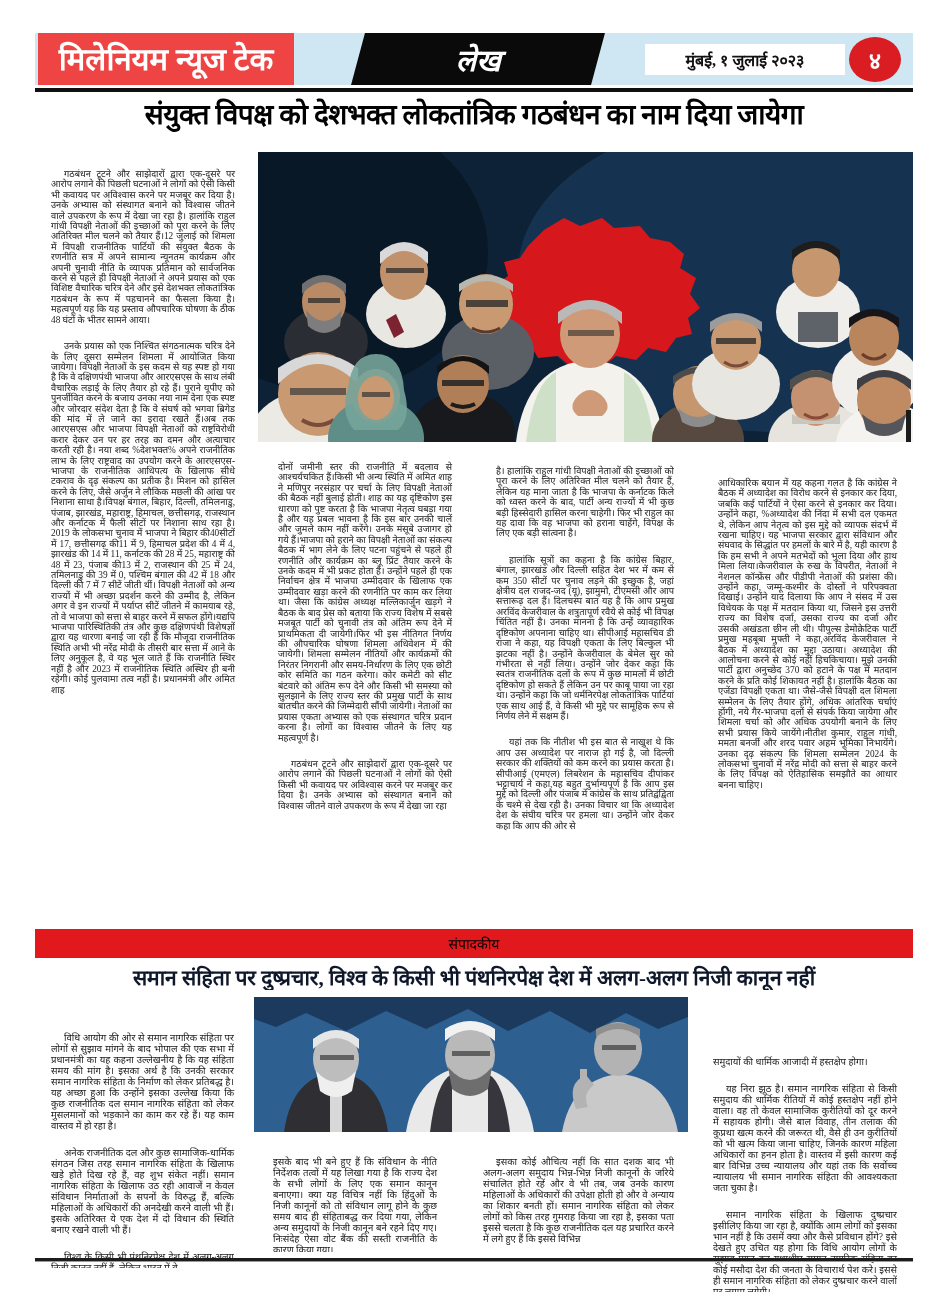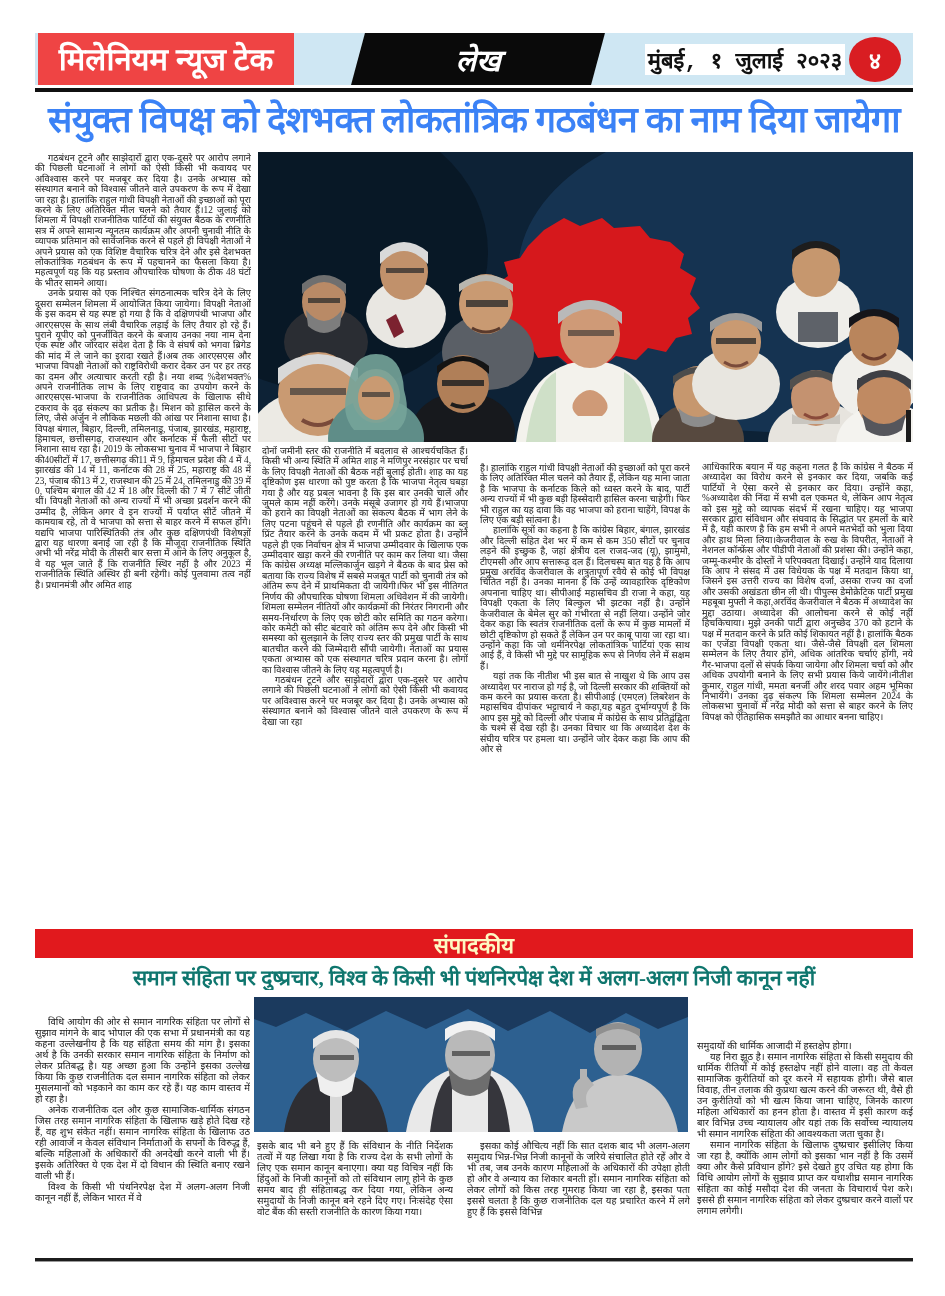--- a/index.html
+++ b/index.html
@@ -1,40 +1,40 @@
 <!DOCTYPE html>
 <html lang="hi"><head>
 <meta charset="utf-8">
 <style>
   html,body{margin:0;padding:0;background:#ffffff;}
   .page{position:relative;width:945px;height:1296px;background:#fff;overflow:hidden;
         font-family:"Liberation Serif","DejaVu Serif",serif;color:#1a1a1a;}
   .abs{position:absolute;}
-  p{margin:0;padding:0;}
+  p{margin:16px;padding:0;}
   
   .strip{background:#cfe7f3;}
   .brandbox{background:#ef4444;display:flex;align-items:center;justify-content:center;}
   .brandbox span{color:#fff;font-weight:bold;font-size:31px;line-height:1;}
   .sectag{background:#0a0a0a;transform:skewX(-15deg);display:flex;align-items:center;justify-content:center;}
   .sectag span{transform:skewX(15deg);color:#fff;font-weight:bold;font-size:30px;font-style:italic;}
   .datebox{background:#ffffff;display:flex;align-items:center;justify-content:center;
-           font-weight:bold;font-size:22px;color:#111;font-family:Liberation Mono, monospace;}
+           font-weight:bold;font-size:16px;color:#111;}
   .pagebadge{background:#d91d22;border-radius:50%;display:flex;align-items:center;justify-content:center;
              color:#fff;font-weight:bold;font-size:23px;}
   .blackrule{background:#101010;}
-  .headline{font-weight:bold;font-size:36px;line-height:1.3;text-align:center;color:#3b82f6;
+  .headline{font-weight:bold;font-size:28px;line-height:1.3;text-align:center;color:#000000;
             letter-spacing:-0.5px;overflow:hidden;}
   
   .col{font-size:9.3px;line-height:10.4px;text-align:justify;overflow:hidden;color:#1b1b1b;}
   .col p.ind{text-indent:13px;}
   .edcol{font-size:9.6px;line-height:11px;}
   
   .edbanner{background:#e1191d;display:flex;align-items:center;justify-content:center;}
-  .edbanner span{color:#fef9c3;font-weight:bold;font-size:22px;}
-  .edheadline{font-weight:bold;font-size:21px;text-align:center;color:#0f766e;overflow:hidden;}
+  .edbanner span{color:#000000;font-weight:normal;font-size:14px;}
+  .edheadline{font-weight:bold;font-size:21px;text-align:center;color:#0f172a;overflow:hidden;}
   .botrule{background:#1c1c1c;border-bottom:1px solid #9a9a9a;}
   .photo{overflow:hidden;}
   svg{display:block;}
 </style>
 </head>
 <body>
 
 <div class="page">
 
   <div class="abs strip" style="left:35px;top:33px;width:878px;height:52px;"></div>
@@ -166,21 +166,21 @@
   </div>
 
   <div class="abs col" style="left:35px;top:153px;width:216px;height:768px;">
     <p class="ind">गठबंधन टूटने और साझेदारों द्वारा एक-दूसरे पर आरोप लगाने की पिछली घटनाओं ने लोगों को ऐसी किसी भी कवायद पर अविश्वास करने पर मजबूर कर दिया है। उनके अभ्यास को संस्थागत बनाने को विश्वास जीतने वाले उपकरण के रूप में देखा जा रहा है। हालांकि राहुल गांधी विपक्षी नेताओं की इच्छाओं को पूरा करने के लिए अतिरिक्त मील चलने को तैयार हैं।12 जुलाई को शिमला में विपक्षी राजनीतिक पार्टियों की संयुक्त बैठक के रणनीति सत्र में अपने सामान्य न्यूनतम कार्यक्रम और अपनी चुनावी नीति के व्यापक प्रतिमान को सार्वजनिक करने से पहले ही विपक्षी नेताओं ने अपने प्रयास को एक विशिष्ट वैचारिक चरित्र देने और इसे देशभक्त लोकतांत्रिक गठबंधन के रूप में पहचानने का फैसला किया है। महत्वपूर्ण यह कि यह प्रस्ताव औपचारिक घोषणा के ठीक 48 घंटों के भीतर सामने आया।</p>
     <p class="ind">उनके प्रयास को एक निश्चित संगठनात्मक चरित्र देने के लिए दूसरा सम्मेलन शिमला में आयोजित किया जायेगा। विपक्षी नेताओं के इस कदम से यह स्पष्ट हो गया है कि वे दक्षिणपंथी भाजपा और आरएसएस के साथ लंबी वैचारिक लड़ाई के लिए तैयार हो रहे हैं। पुराने यूपीए को पुनर्जीवित करने के बजाय उनका नया नाम देना एक स्पष्ट और जोरदार संदेश देता है कि वे संघर्ष को भगवा ब्रिगेड की मांद में ले जाने का इरादा रखते हैं।अब तक आरएसएस और भाजपा विपक्षी नेताओं को राष्ट्रविरोधी करार देकर उन पर हर तरह का दमन और अत्याचार करती रही है। नया शब्द %देशभक्त% अपने राजनीतिक लाभ के लिए राष्ट्रवाद का उपयोग करने के आरएसएस-भाजपा के राजनीतिक आधिपत्य के खिलाफ सीधे टकराव के दृढ़ संकल्प का प्रतीक है। मिशन को हासिल करने के लिए, जैसे अर्जुन ने लौकिक मछली की आंख पर निशाना साधा है।विपक्ष बंगाल, बिहार, दिल्ली, तमिलनाडु, पंजाब, झारखंड, महाराष्ट्र, हिमाचल, छत्तीसगढ़, राजस्थान और कर्नाटक में फैली सीटों पर निशाना साध रहा है। 2019 के लोकसभा चुनाव में भाजपा ने बिहार की40सीटों में 17, छत्तीसगढ़ की11 में 9, हिमाचल प्रदेश की 4 में 4, झारखंड की 14 में 11, कर्नाटक की 28 में 25, महाराष्ट्र की 48 में 23, पंजाब की13 में 2, राजस्थान की 25 में 24, तमिलनाडु की 39 में 0, पश्चिम बंगाल की 42 में 18 और दिल्ली की 7 में 7 सीटें जीती थीं। विपक्षी नेताओं को अन्य राज्यों में भी अच्छा प्रदर्शन करने की उम्मीद है, लेकिन अगर वे इन राज्यों में पर्याप्त सीटें जीतने में कामयाब रहे, तो वे भाजपा को सत्ता से बाहर करने में सफल होंगे।यद्यपि भाजपा पारिस्थितिकी तंत्र और कुछ दक्षिणपंथी विशेषज्ञों द्वारा यह धारणा बनाई जा रही है कि मौजूदा राजनीतिक स्थिति अभी भी नरेंद्र मोदी के तीसरी बार सत्ता में आने के लिए अनुकूल है, वे यह भूल जाते हैं कि राजनीति स्थिर नहीं है और 2023 में राजनीतिक स्थिति अस्थिर ही बनी रहेगी। कोई पुलवामा तत्व नहीं है। प्रधानमंत्री और अमित शाह</p>
   </div>
   <div class="abs col" style="left:262px;top:446px;width:206px;height:471px;">
     <p>दोनों जमीनी स्तर की राजनीति में बदलाव से आश्चर्यचकित हैं।किसी भी अन्य स्थिति में अमित शाह ने मणिपुर नरसंहार पर चर्चा के लिए विपक्षी नेताओं की बैठक नहीं बुलाई होती। शाह का यह दृष्टिकोण इस धारणा को पुष्ट करता है कि भाजपा नेतृत्व घबड़ा गया है और यह प्रबल भावना है कि इस बार उनकी चालें और जुमले काम नहीं करेंगे। उनके मंसूबे उजागर हो गये हैं।भाजपा को हराने का विपक्षी नेताओं का संकल्प बैठक में भाग लेने के लिए पटना पहुंचने से पहले ही रणनीति और कार्यक्रम का ब्लू प्रिंट तैयार करने के उनके कदम में भी प्रकट होता है। उन्होंने पहले ही एक निर्वाचन क्षेत्र में भाजपा उम्मीदवार के खिलाफ एक उम्मीदवार खड़ा करने की रणनीति पर काम कर लिया था। जैसा कि कांग्रेस अध्यक्ष मल्लिकार्जुन खड़गे ने बैठक के बाद प्रेस को बताया कि राज्य विशेष में सबसे मजबूत पार्टी को चुनावी तंत्र को अंतिम रूप देने में प्राथमिकता दी जायेगी।फिर भी इस नीतिगत निर्णय की औपचारिक घोषणा शिमला अधिवेशन में की जायेगी। शिमला सम्मेलन नीतियों और कार्यक्रमों की निरंतर निगरानी और समय-निर्धारण के लिए एक छोटी कोर समिति का गठन करेगा। कोर कमेटी को सीट बंटवारे को अंतिम रूप देने और किसी भी समस्या को सुलझाने के लिए राज्य स्तर की प्रमुख पार्टी के साथ बातचीत करने की जिम्मेदारी सौंपी जायेगी। नेताओं का प्रयास एकता अभ्यास को एक संस्थागत चरित्र प्रदान करना है। लोगों का विश्वास जीतने के लिए यह महत्वपूर्ण है।</p>
     <p class="ind">गठबंधन टूटने और साझेदारों द्वारा एक-दूसरे पर आरोप लगाने की पिछली घटनाओं ने लोगों को ऐसी किसी भी कवायद पर अविश्वास करने पर मजबूर कर दिया है। उनके अभ्यास को संस्थागत बनाने को विश्वास जीतने वाले उपकरण के रूप में देखा जा रहा</p>
   </div>
-  <div class="abs col" style="left:480px;top:463px;width:210px;height:471px;">
+  <div class="abs col" style="left:480px;top:450px;width:210px;height:471px;">
     <p>है। हालांकि राहुल गांधी विपक्षी नेताओं की इच्छाओं को पूरा करने के लिए अतिरिक्त मील चलने को तैयार हैं, लेकिन यह माना जाता है कि भाजपा के कर्नाटक किले को ध्वस्त करने के बाद, पार्टी अन्य राज्यों में भी कुछ बड़ी हिस्सेदारी हासिल करना चाहेगी। फिर भी राहुल का यह दावा कि वह भाजपा को हराना चाहेंगे, विपक्ष के लिए एक बड़ी सांत्वना है।</p>
     <p class="ind">हालांकि सूत्रों का कहना है कि कांग्रेस बिहार, बंगाल, झारखंड और दिल्ली सहित देश भर में कम से कम 350 सीटों पर चुनाव लड़ने की इच्छुक है, जहां क्षेत्रीय दल राजद-जद (यू), झामुमो, टीएमसी और आप सत्तारूढ़ दल हैं। दिलचस्प बात यह है कि आप प्रमुख अरविंद केजरीवाल के शत्रुतापूर्ण रवैये से कोई भी विपक्ष चिंतित नहीं है। उनका मानना है कि उन्हें व्यावहारिक दृष्टिकोण अपनाना चाहिए था। सीपीआई महासचिव डी राजा ने कहा, यह विपक्षी एकता के लिए बिल्कुल भी झटका नहीं है। उन्होंने केजरीवाल के बेमेल सुर को गंभीरता से नहीं लिया। उन्होंने जोर देकर कहा कि स्वतंत्र राजनीतिक दलों के रूप में कुछ मामलों में छोटी दृष्टिकोण हो सकते हैं लेकिन उन पर काबू पाया जा रहा था। उन्होंने कहा कि जो धर्मनिरपेक्ष लोकतांत्रिक पार्टियां एक साथ आई हैं, वे किसी भी मुद्दे पर सामूहिक रूप से निर्णय लेने में सक्षम हैं।</p>
     <p class="ind">यहां तक कि नीतीश भी इस बात से नाखुश थे कि आप उस अध्यादेश पर नाराज हो गई है, जो दिल्ली सरकार की शक्तियों को कम करने का प्रयास करता है। सीपीआई (एमएल) लिबरेशन के महासचिव दीपांकर भट्टाचार्य ने कहा,यह बहुत दुर्भाग्यपूर्ण है कि आप इस मुद्दे को दिल्ली और पंजाब में कांग्रेस के साथ प्रतिद्वंद्विता के चश्मे से देख रही है। उनका विचार था कि अध्यादेश देश के संघीय चरित्र पर हमला था। उन्होंने जोर देकर कहा कि आप की ओर से</p>
   </div>
   <div class="abs col" style="left:702px;top:462px;width:211px;height:471px;">
     <p>आधिकारिक बयान में यह कहना गलत है कि कांग्रेस ने बैठक में अध्यादेश का विरोध करने से इनकार कर दिया, जबकि कई पार्टियों ने ऐसा करने से इनकार कर दिया। उन्होंने कहा, %अध्यादेश की निंदा में सभी दल एकमत थे, लेकिन आप नेतृत्व को इस मुद्दे को व्यापक संदर्भ में रखना चाहिए। यह भाजपा सरकार द्वारा संविधान और संघवाद के सिद्धांत पर हमलों के बारे में है, यही कारण है कि हम सभी ने अपने मतभेदों को भुला दिया और हाथ मिला लिया।केजरीवाल के रुख के विपरीत, नेताओं ने नेशनल कॉन्फ्रेंस और पीडीपी नेताओं की प्रशंसा की। उन्होंने कहा, जम्मू-कश्मीर के दोस्तों ने परिपक्वता दिखाई। उन्होंने याद दिलाया कि आप ने संसद में उस विधेयक के पक्ष में मतदान किया था, जिसने इस उत्तरी राज्य का विशेष दर्जा, उसका राज्य का दर्जा और उसकी अखंडता छीन ली थी। पीपुल्स डेमोक्रेटिक पार्टी प्रमुख महबूबा मुफ्ती ने कहा,अरविंद केजरीवाल ने बैठक में अध्यादेश का मुद्दा उठाया। अध्यादेश की आलोचना करने से कोई नहीं हिचकिचाया। मुझे उनकी पार्टी द्वारा अनुच्छेद 370 को हटाने के पक्ष में मतदान करने के प्रति कोई शिकायत नहीं है। हालांकि बैठक का एजेंडा विपक्षी एकता था। जैसे-जैसे विपक्षी दल शिमला सम्मेलन के लिए तैयार होंगे, अधिक आंतरिक चर्चाएं होंगी, नये गैर-भाजपा दलों से संपर्क किया जायेगा और शिमला चर्चा को और अधिक उपयोगी बनाने के लिए सभी प्रयास किये जायेंगे।नीतीश कुमार, राहुल गांधी, ममता बनर्जी और शरद पवार अहम भूमिका निभायेंगे। उनका दृढ़ संकल्प कि शिमला सम्मेलन 2024 के लोकसभा चुनावों में नरेंद्र मोदी को सत्ता से बाहर करने के लिए विपक्ष को ऐतिहासिक समझौते का आधार बनना चाहिए।</p>
   </div>
 
   <div class="abs edbanner" style="left:35px;top:929px;width:878px;height:29px;">
     <span>संपादकीय</span>

